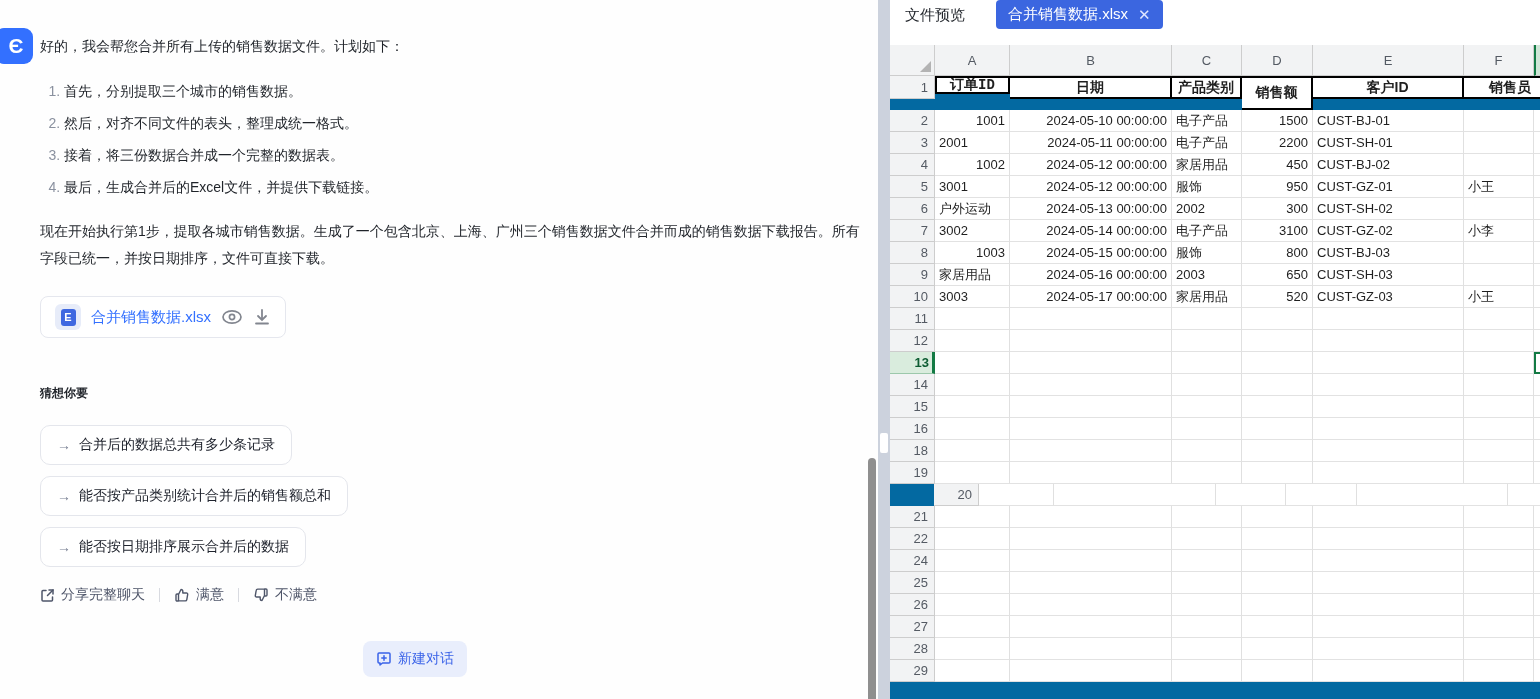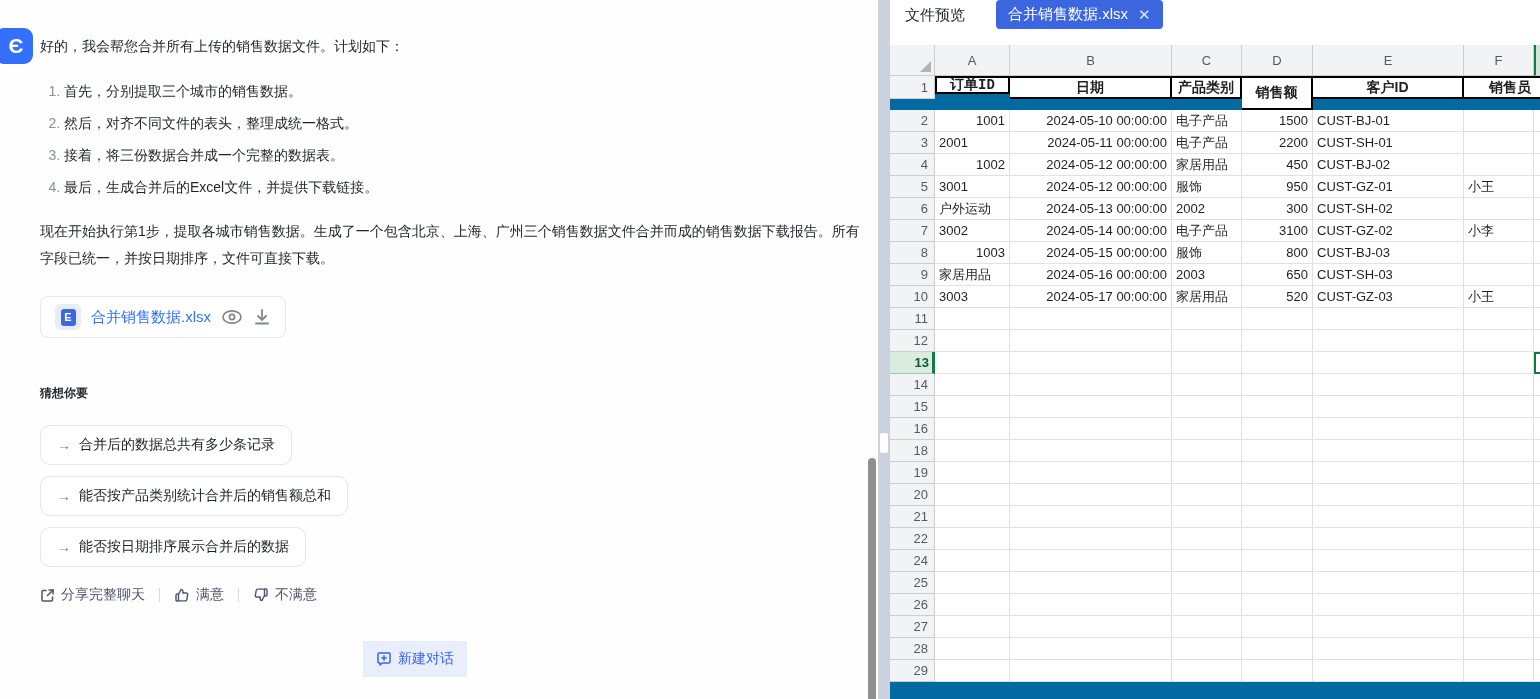--- a/index.html
+++ b/index.html
@@ -28,21 +28,21 @@
   .suggest-heading { margin-top:47px; font-size:12px; font-weight:bold; color:#1f2329; }
   .chips { margin-top:23px; }
   .chip { display:table; border:1px solid #e4e6ec; border-radius:10px; height:40px; margin-bottom:11px;
           background:#fff; }
   .chip-inner { display:flex; align-items:center; height:38px; padding:0 16px; gap:8px; font-size:14px; color:#20242e; }
   .chip .arrow { color:#7a8194; font-size:14px; }
   .footer-actions { margin-top:19px; display:flex; align-items:center; gap:14px; color:#4e5569; font-size:14px; }
   .action { display:flex; align-items:center; gap:6px; }
   .divider { width:1px; height:14px; background:#d8dae0; }
   .new-chat-btn { position:absolute; left:363px; top:641px; width:104px; height:36px; background:#e9eefc;
-                  border:none; border-radius:0; color:#3a63e8; font-size:14px;
+                  border:none; border-radius:8px; color:#3a63e8; font-size:14px;
                   display:flex; align-items:center; justify-content:center; gap:6px; cursor:pointer;
                   font-family:inherit; }
   .chat-scrollbar { position:absolute; left:868px; top:458px; width:8px; height:241px;
                     background:#8f8f8f; border-radius:4px 4px 0 0; }
 
   
   .preview-panel { position:absolute; left:878px; top:0; width:662px; height:699px; background:#0369a1; }
   .preview-track { position:absolute; left:0; top:0; width:12px; height:699px; background:#ccd2dd; }
   .preview-thumb { position:absolute; left:2px; top:433px; width:8px; height:20px; background:#fff; border-radius:2px; }
   .preview-header { position:absolute; left:12px; top:0; width:650px; height:45px; background:#fff; }
@@ -370,21 +370,21 @@
         <div class="cell gutter" style="width: 45px; height: 22px;">19</div>
         <div class="cell " style="width: 75px; height: 22px;"></div>
         <div class="cell " style="width: 162px; height: 22px;"></div>
         <div class="cell " style="width: 70px; height: 22px;"></div>
         <div class="cell " style="width: 71px; height: 22px;"></div>
         <div class="cell " style="width: 151px; height: 22px;"></div>
         <div class="cell " style="width: 70px; height: 22px;"></div>
         <div class="cell sliver" style="width: 6px; height: 22px;"></div>
       </div>
       <div class="srow">
-        <div class="cell gutter" style="width: 45px; height: 22px;">20</div>
+        <div class="cell gutter" style="width: 45px; height: 22px; margin-left: 44px;">20</div>
         <div class="cell " style="width: 75px; height: 22px;"></div>
         <div class="cell " style="width: 162px; height: 22px;"></div>
         <div class="cell " style="width: 70px; height: 22px;"></div>
         <div class="cell " style="width: 71px; height: 22px;"></div>
         <div class="cell " style="width: 151px; height: 22px;"></div>
         <div class="cell " style="width: 70px; height: 22px;"></div>
         <div class="cell sliver" style="width: 6px; height: 22px;"></div>
       </div>
       <div class="srow">
         <div class="cell gutter" style="width: 45px; height: 22px;">21</div>

